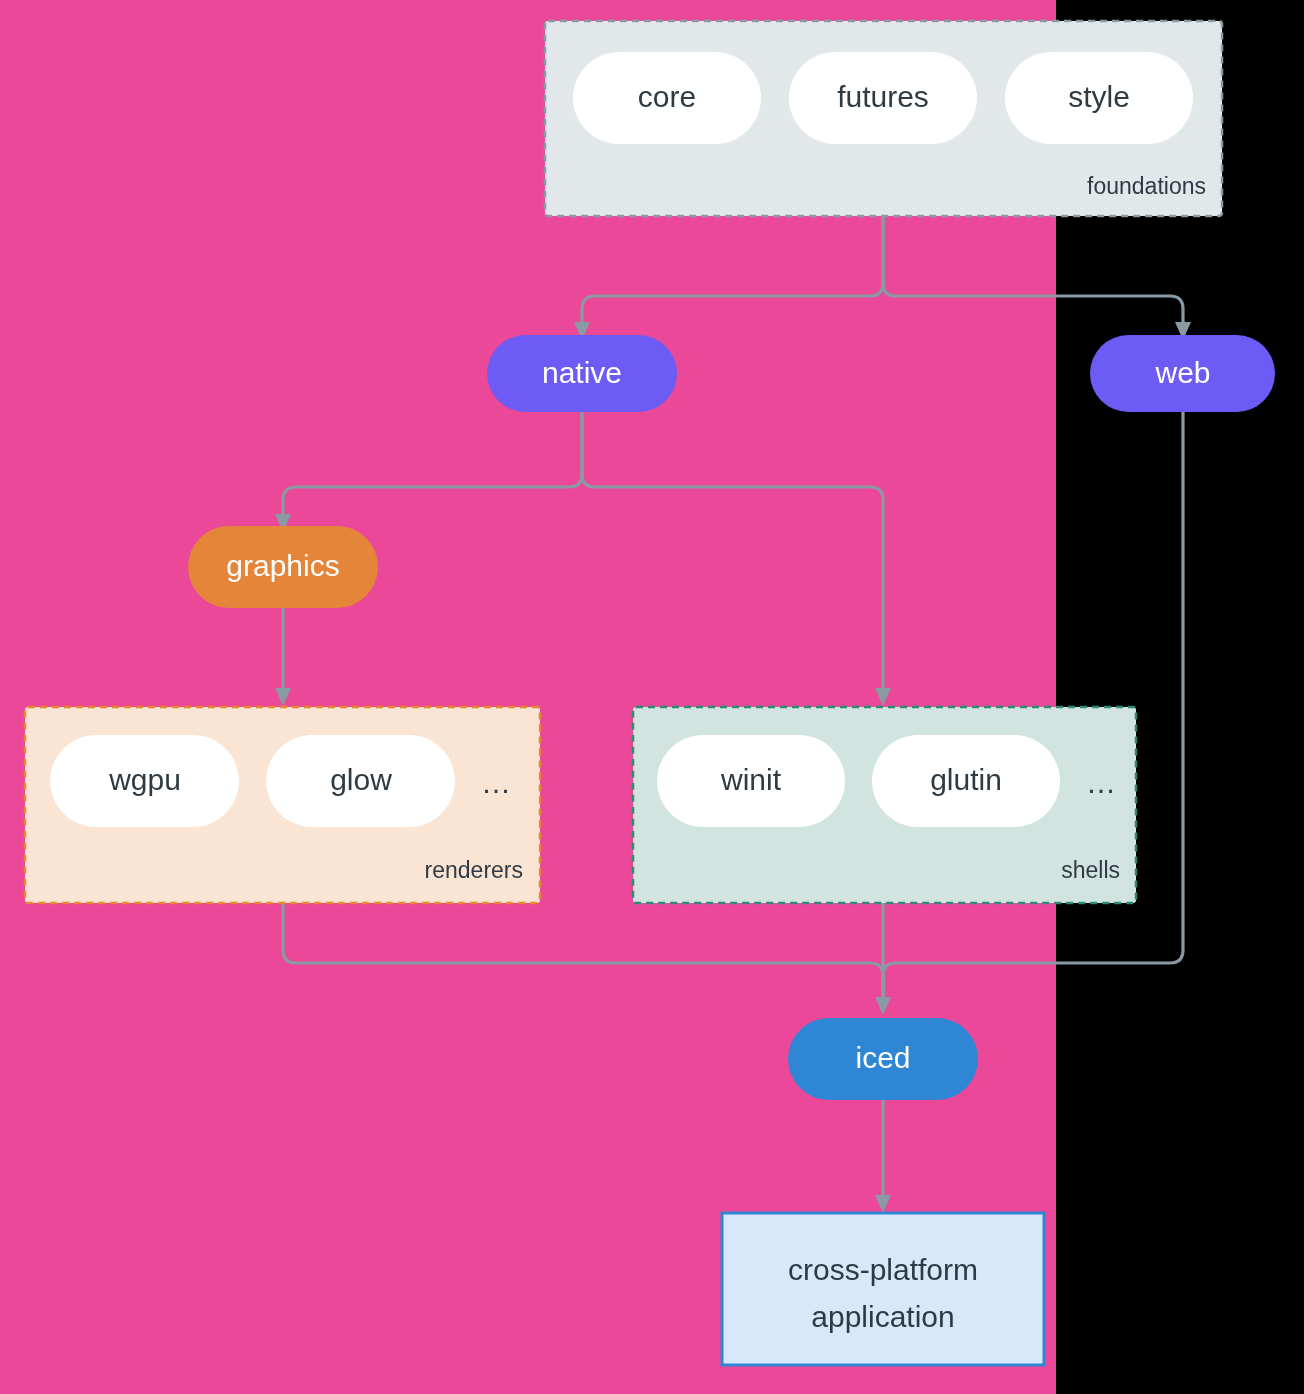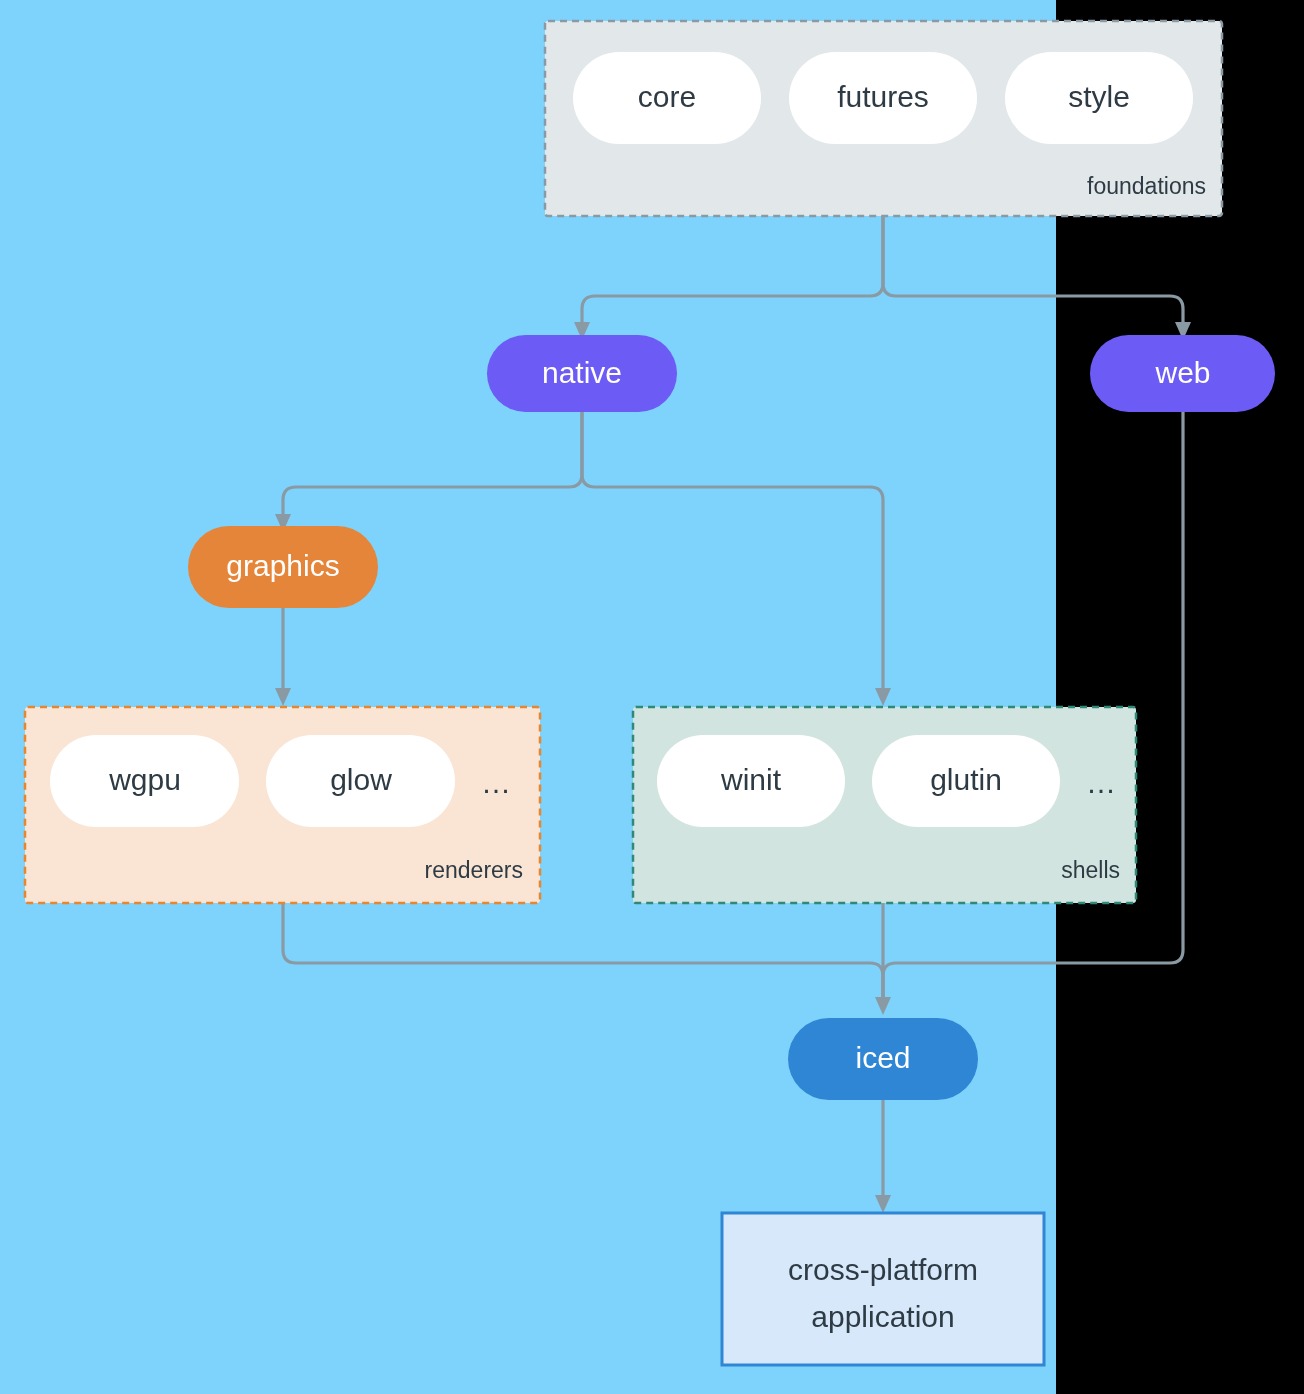--- a/index.html
+++ b/index.html
@@ -10,21 +10,21 @@
   body {
     width: 1304px;
     height: 1394px;
     font-family: "Liberation Sans", sans-serif;
     overflow: hidden;
   }
   #diagram-root {
     position: relative;
     width: 1056px;
     height: 1394px;
-    background: #7dd3fc;
+    background: #ec4899;
   }
   svg.layer {
     position: absolute;
     top: 0;
     left: 0;
     width: 1304px;
     height: 1394px;
   }
   .node-text {
     font-family: "Liberation Sans", sans-serif;

